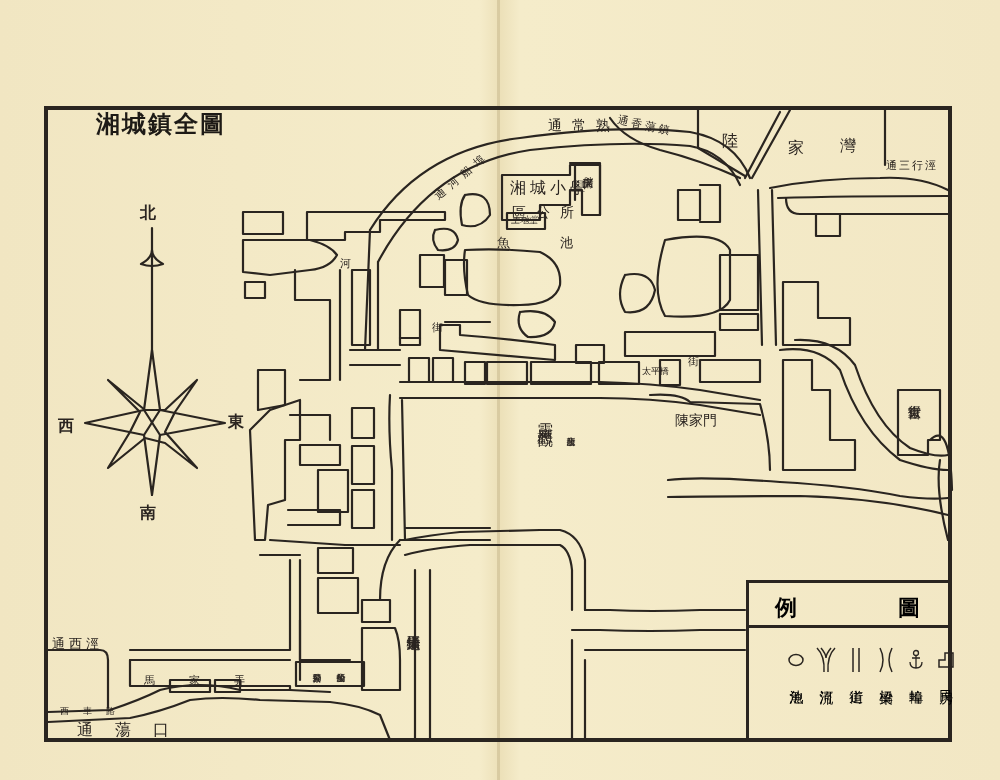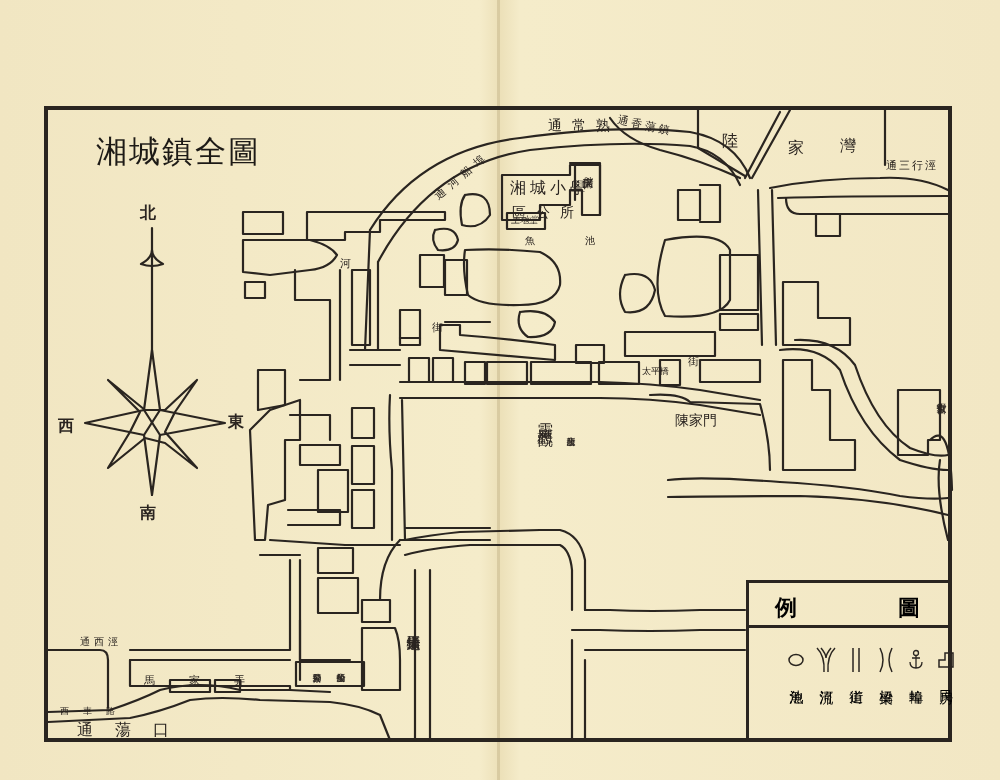--- a/index.html
+++ b/index.html
@@ -9,24 +9,24 @@
     font-family:"DejaVu Serif", serif;
     position:relative;
   }
   .page { position:absolute; left:0; top:0; width:1000px; height:780px;
     background: linear-gradient(90deg,#f1e6c2 0%,#f5ecca 48%,#ece0b8 50%,#f5ecca 52%,#f2e7c4 100%); }
   .fold { position:absolute; left:497px; top:0; width:3px; height:780px; background:rgba(160,140,90,0.25); }
   .frame { position:absolute; left:44px; top:106px; width:908px; height:636px;
     border:4px solid #2a2520; box-sizing:border-box; }
   svg.map { position:absolute; left:0; top:0; }
   .lbl { position:absolute; color:#2a2420; font-family:"DejaVu Serif", serif; line-height:1; white-space:nowrap; }
-  .title { left:96px; top:136px; font-size:31px; font-weight:normal; letter-spacing:2px; color:#1d1a16; }
+  .title { left:96px; top:112px; font-size:24px; font-weight:bold; letter-spacing:2px; color:#1d1a16; }
   .v { writing-mode:vertical-rl; }
   .s11 { font-size:11px; }
-  .s13 { font-size:10px;margin-left:28px; }
+  .s13 { font-size:13px; }
   .s14 { font-size:14px; }
   .s16 { font-size:16px; }
   .s9 { font-size:9px; }
   .legend { position:absolute; left:746px; top:580px; width:202px; height:158px;
     border-left:3px solid #2a2520; border-top:3px solid #2a2520; box-sizing:border-box; }
   .legend-head { position:absolute; left:0; top:0; width:100%; height:42px; border-bottom:3px solid #2a2520; }
   .legend-head .l1 { position:absolute; left:26px; top:10px; font-size:22px; font-weight:bold; }
   .legend-head .l2 { position:absolute; right:28px; top:10px; font-size:22px; font-weight:bold; }
   .legend-items { position:absolute; left:36px; top:62px; display:flex; gap:8px; }
   .legend-item { display:flex; flex-direction:column; align-items:center; width:22px; }

